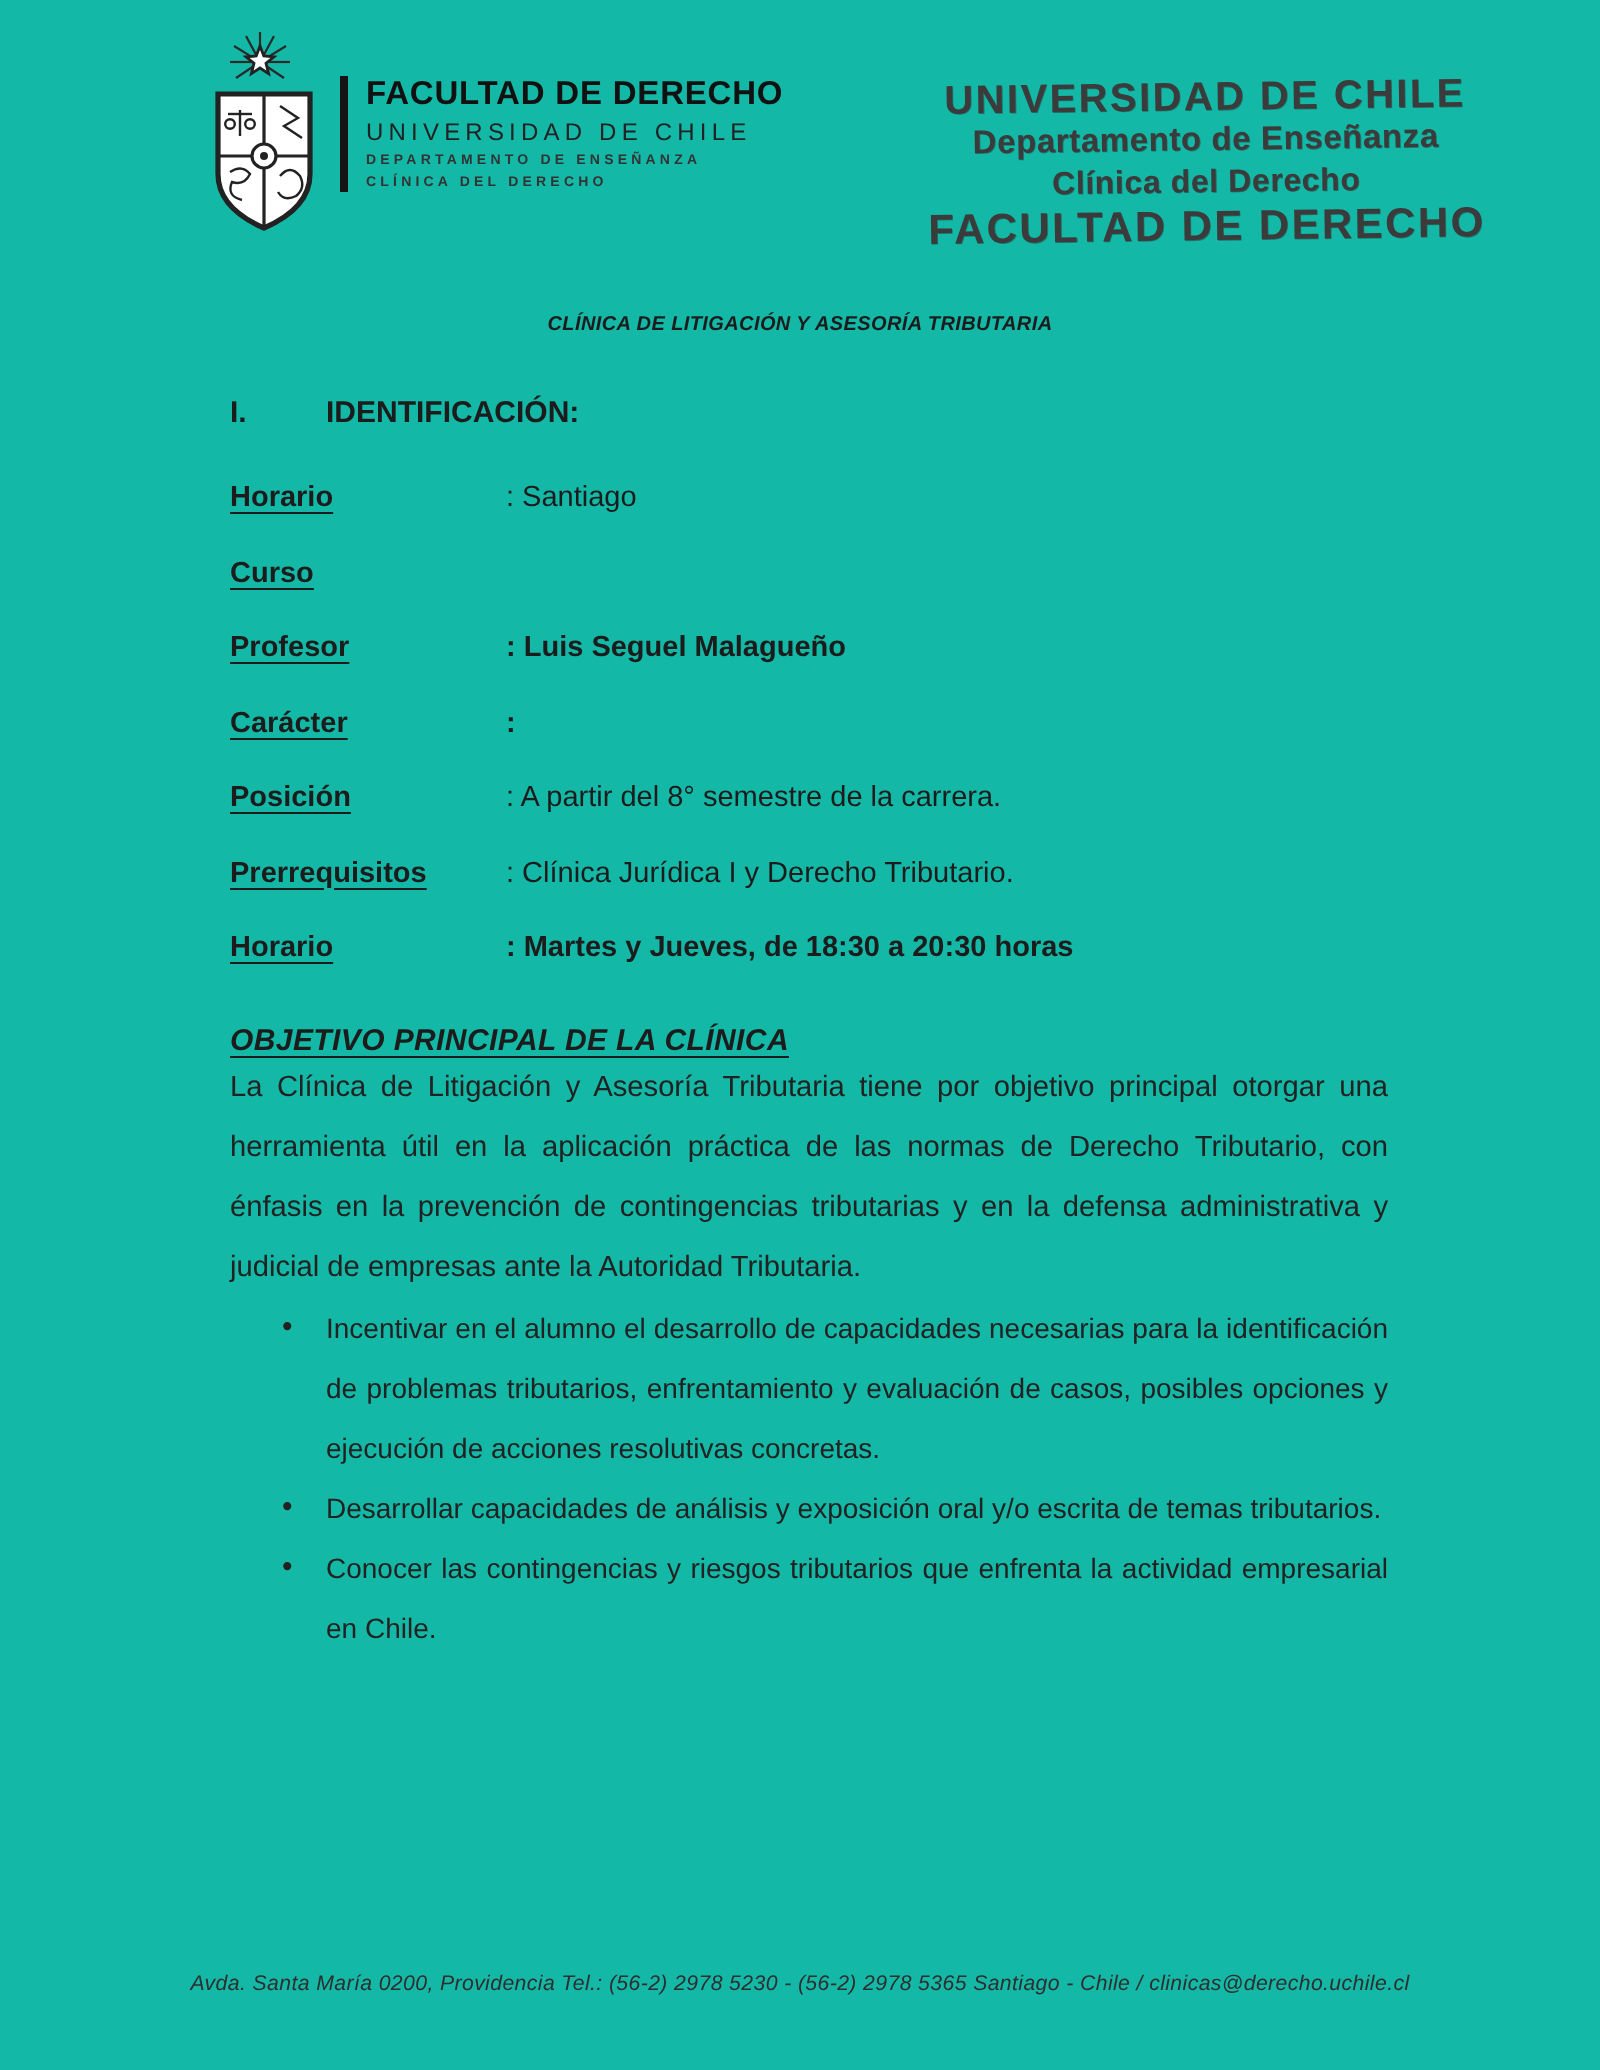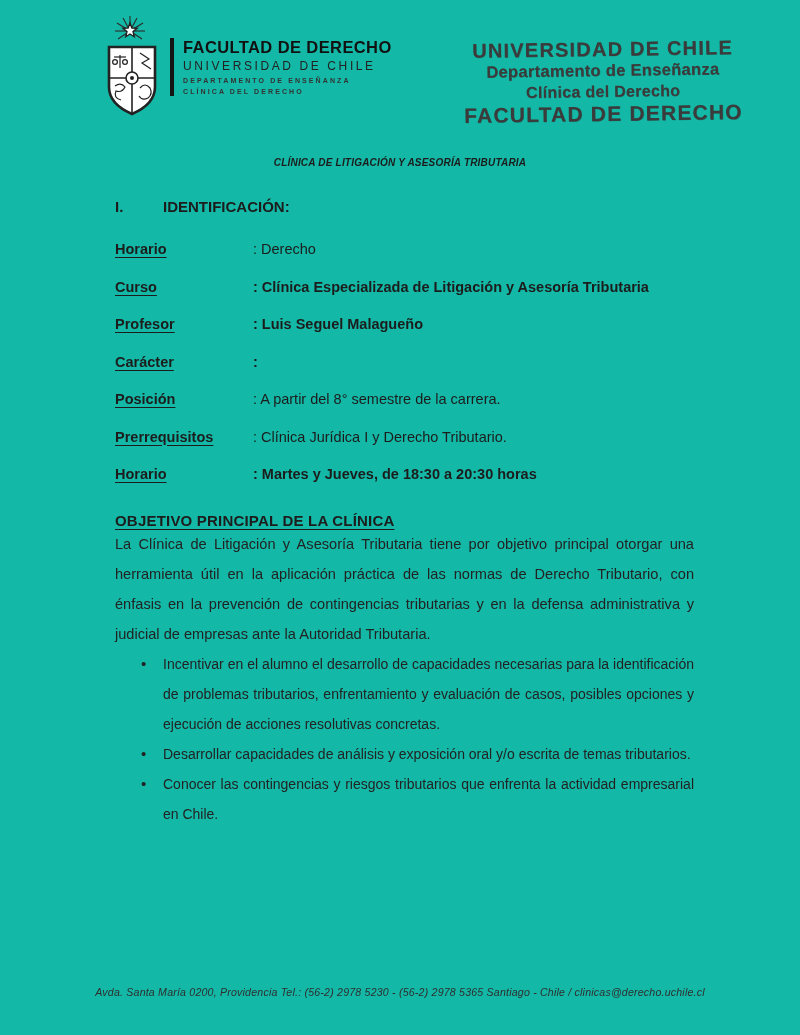--- a/index.html
+++ b/index.html
@@ -58,21 +58,21 @@
     width:138px; flex:0 0 138px;
     font-weight:bold;
     text-decoration:underline; text-underline-offset:3px;
   }
   .field-value { font-weight:normal; }
   .field-value.strong { font-weight:bold; }
 
   
   .objective { position:absolute; left:115px; top:512px; width:579px; }
   .obj-head {
-    font-size:15px; font-weight:bold; 
+    font-size:15px; font-weight:bold; font-style:italic;
     text-decoration:underline; text-underline-offset:3px;
     letter-spacing:0.2px;
   }
   .para {
     font-size:14.6px; line-height:30px;
     text-align:justify;
     color:#222;
   }
   .para2 { margin-top:9px; text-align:left; }
   .bullets { list-style:none; margin-top:0; }
@@ -152,25 +152,24 @@
   <div class="doc-title">CLÍNICA DE LITIGACIÓN Y ASESORÍA TRIBUTARIA</div>
 
   <div class="section1">
     <div class="sec-head">
       <span class="sec-numeral">I.</span>
       <span class="sec-title">IDENTIFICACIÓN:</span>
     </div>
 
     <div class="field-row">
       <span class="field-label">Horario</span>
-      <span class="field-value">: Derecho</span>
+      <span class="field-value">: Santiago</span>
     </div>
     <div class="field-row">
       <span class="field-label">Curso</span>
-      <span class="field-value strong">: Clínica Especializada de Litigación y Asesoría Tributaria</span>
     </div>
     <div class="field-row">
       <span class="field-label">Profesor</span>
       <span class="field-value strong">: Luis Seguel Malagueño</span>
     </div>
     <div class="field-row">
       <span class="field-label">Carácter</span>
       <span class="field-value strong">:</span>
     </div>
     <div class="field-row">

